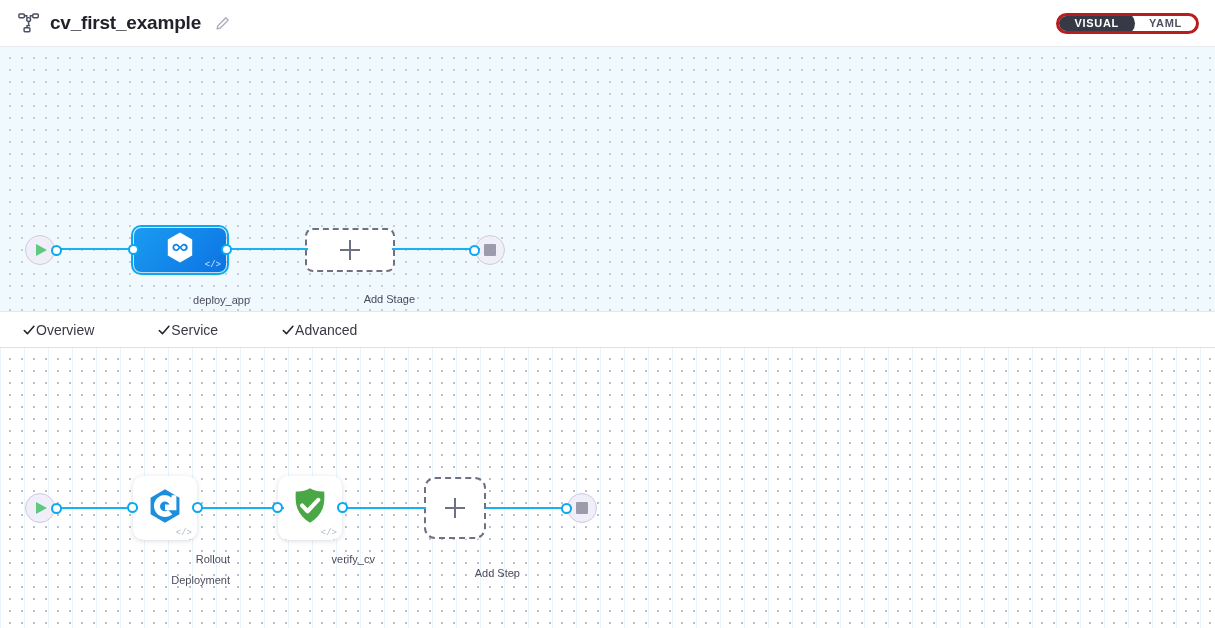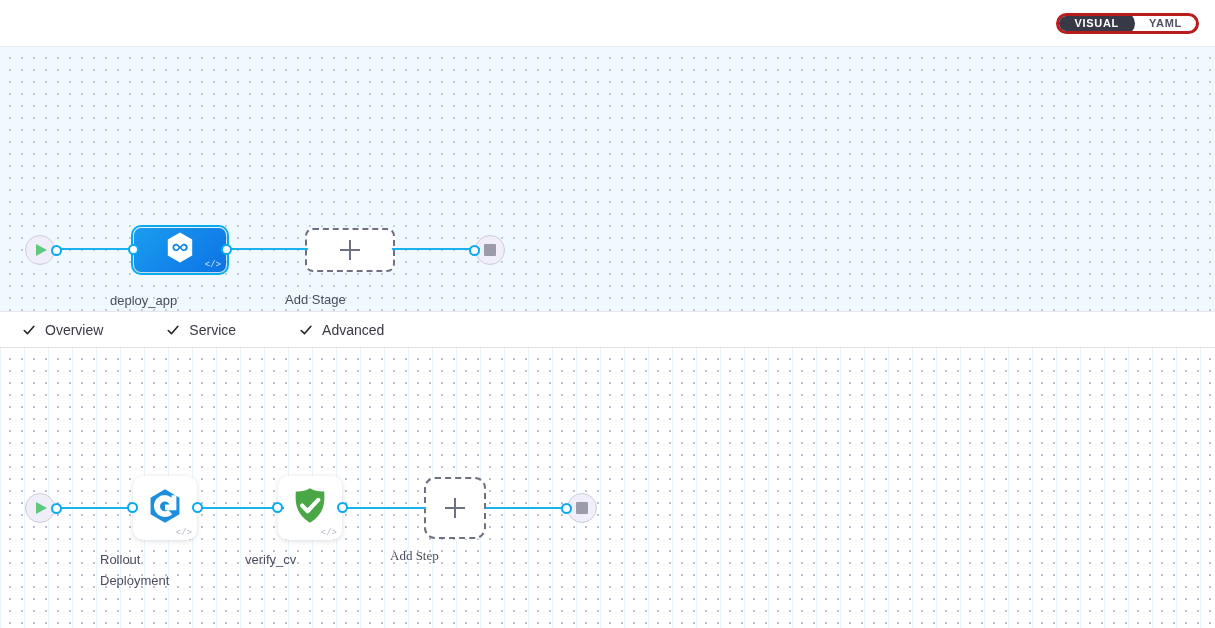--- a/index.html
+++ b/index.html
@@ -93,21 +93,20 @@
     background: #ffffff;
     border-top: 1px solid #e6e6ec;
     border-bottom: 1px solid #e0e0e8;
     display: flex;
     align-items: stretch;
     padding-left: 18px;
   }
   .tab {
     display: flex;
     align-items: center;
-    gap: 9px;
     padding: 0 4px;
     margin-right: 55px;
     font-size: 14px;
     color: #383946;
     cursor: pointer;
     position: relative;
     background: none;
     border: none;
     font-family: "Liberation Sans", sans-serif;
   }
@@ -200,32 +199,49 @@
     right: 5px; bottom: 2px;
     font-size: 9px;
     color: #b4b9c6;
     font-family: "Liberation Mono", monospace;
     line-height: 1;
   }
   .code-badge.on-blue { color: #cfe7fb; }
 
   .node-label {
     position: absolute;
-    text-align: left;
-    font-size: 13px;
+    text-align: right;
+    font-size: 11px;
     color: #4a4c5e;
     line-height: 21px;
     white-space: pre-line;
     pointer-events: none;
   }
 </style>
 </head>
 <body>
 
 <div class="header">
+  <div class="header-left">
+    <span>
+      <svg class="pipeline-icon" viewBox="0 0 24 22" fill="none" stroke="#4b4d60" stroke-width="1.6">
+        <rect x="0.9" y="1" width="6" height="4.2" rx="1"></rect>
+        <rect x="16.2" y="1" width="6" height="4.2" rx="1"></rect>
+        <rect x="6.6" y="16.2" width="6.4" height="4.4" rx="1"></rect>
+        <circle cx="11.6" cy="7.2" r="2.1"></circle>
+        <path d="M6.9 3.1h2.6v2.2M16.2 3.1h-2.6v2.2M11.6 9.3v4.6M11.6 13.9h-1.8v2.3M11.6 13.9h1.6"></path>
+      </svg>
+    </span>
+    <span class="pipeline-title">cv_first_example</span>
+    <span>
+      <svg class="edit-pencil" viewBox="0 0 16 16" fill="none" stroke="#8a8c9e" stroke-width="1.4" stroke-linecap="round" stroke-linejoin="round">
+        <path d="M11.6 1.9l2.5 2.5-8.6 8.6-3.2.7.7-3.2z"></path>
+      </svg>
+    </span>
+  </div>
 
   <div class="header-right">
     <div class="view-toggle">
       <button class="seg active">VISUAL</button>
       <button class="seg">YAML</button>
     </div>
   </div>
 </div>
 
 <div class="stage-canvas">
@@ -334,21 +350,21 @@
     </div>
     <div class="port" style="left:-6px; top:26px;"></div>
     <div class="port" style="left:59px; top:26px;"></div>
     <div class="node-label" style="left:-33px; top:73px; width:130px;">verify_cv</div>
   </div>
 
   <div class="node" style="left:424px; top:129px;">
     <div class="add-box square">
       <div class="plus"></div>
     </div>
-    <div class="node-label" style="left:-34px; top:68px; width:130px;font-family:Liberation Serif, serif;">Add Step</div>
+    <div class="node-label" style="left:-34px; top:86px; width:130px;">Add Step</div>
   </div>
 
   <div class="node" style="left:567px; top:145px;">
     <div class="terminal">
       <div class="stop-sq"></div>
     </div>
     <div class="port" style="left:-6px; top:10px;"></div>
   </div>
 </div>
 

